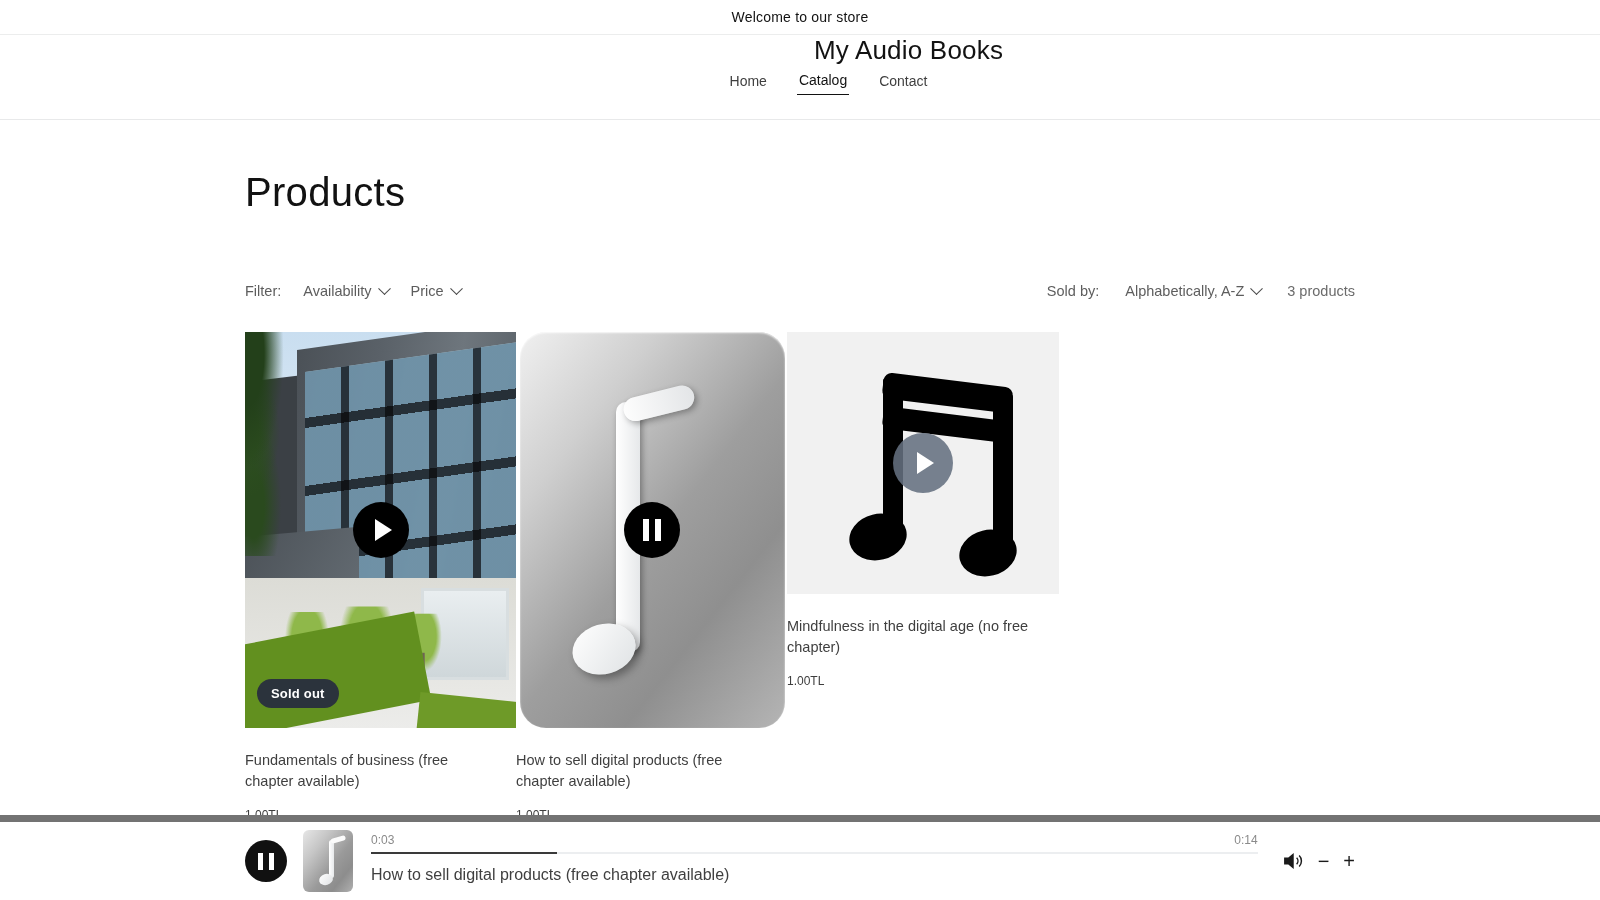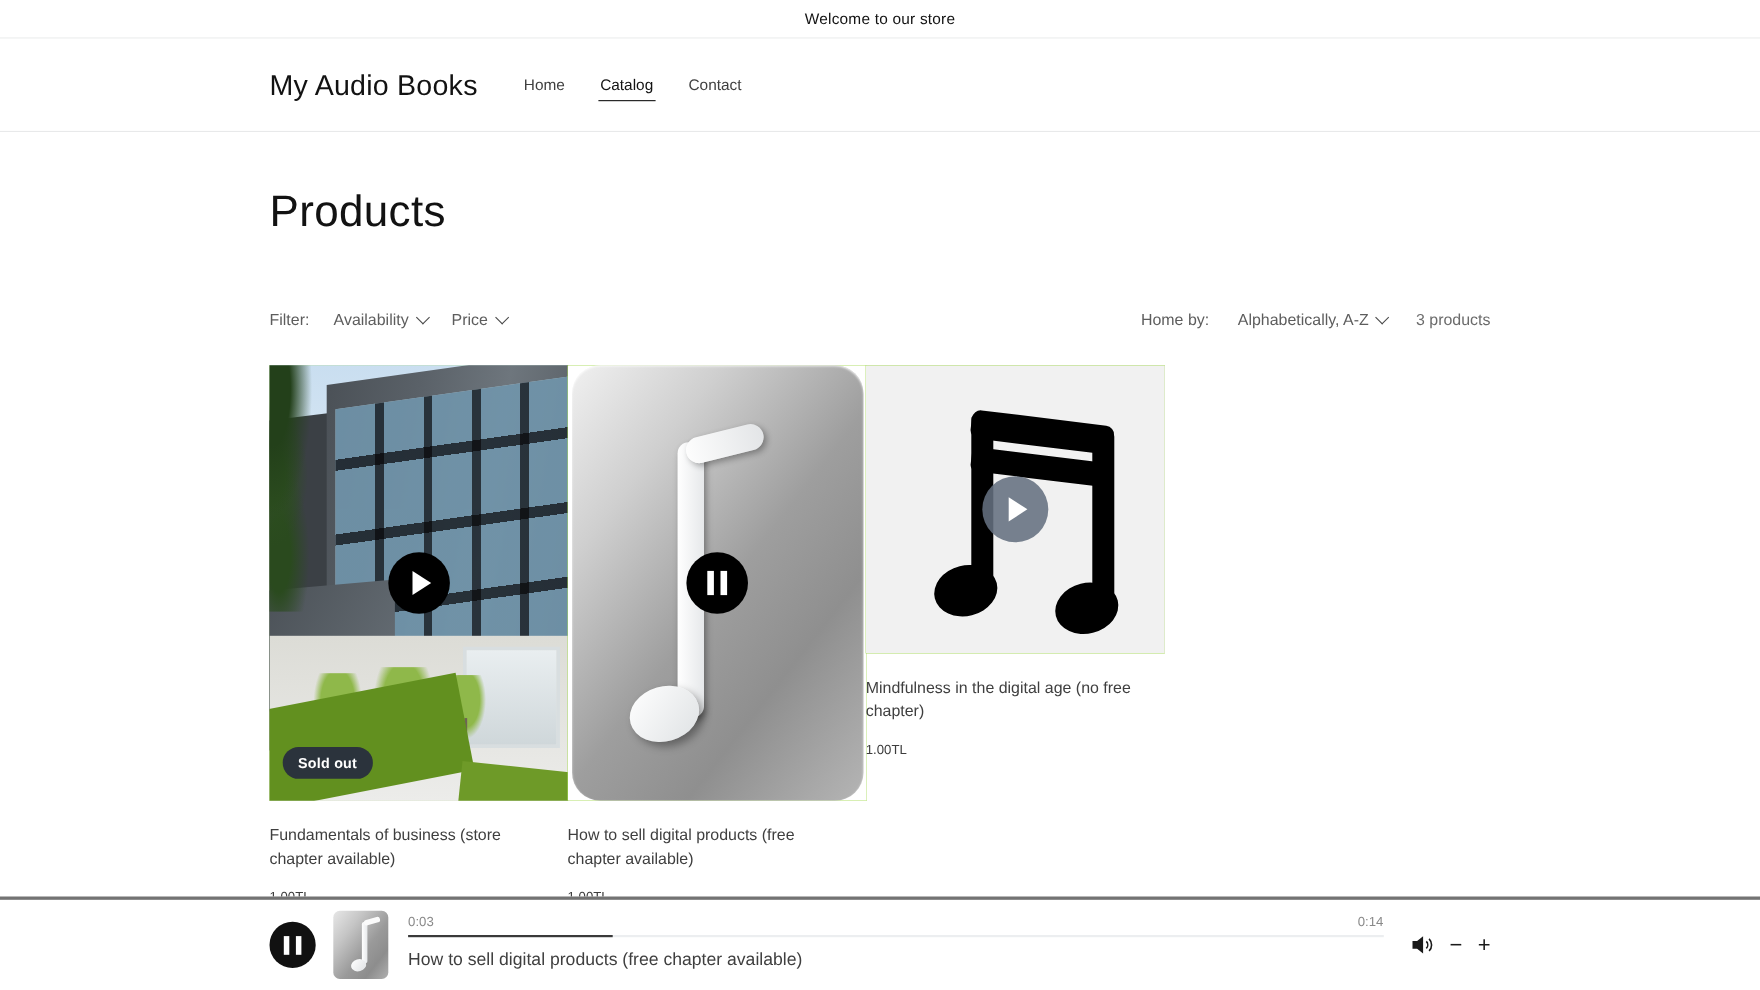--- a/index.html
+++ b/index.html
@@ -19,20 +19,21 @@
     letter-spacing: .2px;
     border-bottom: 1px solid #eceded;
   }
 
   
   .header {
     height: 85px;
     display: flex; align-items: center;
     padding: 0 28px 0 45px;
     border-bottom: 1px solid #e8e9ea;
+    flex-direction: column;
   }
   .brand {
     font-size: 26px; font-weight: 400; letter-spacing: .2px;
     color: #121212; white-space: nowrap;
     margin-left: 200px;
   }
   .nav { display: flex; align-items: center; gap: 28px; margin-left: 40px; }
   .nav a {
     font-size: 14px; color: #3f3f3f; text-decoration: none;
     padding: 6px 2px;
@@ -77,21 +78,21 @@
   .count { color: #6b6b6b; }
 
   
   .grid {
     display: flex; gap: 6px;
     margin-top: 33px;
   }
   .card { width: 265px; position: relative; }
   .media {
     position: relative; width: 272px; overflow: hidden;
-    background: #84cc16;
+    background: #fef9c3;
   }
   .media.tall { height: 396px; }
   .media.square { height: 262px; }
 
   
   .bldg { position: absolute; inset: 0; background:
       linear-gradient(#cfe2f2 0%, #e2eef7 42%, #eef3f6 60%, #f4f5f4 70%, #d8d8d4 100%);
   }
   .bldg .sky { position:absolute; inset:0; background:linear-gradient(180deg,#c9def0,#e9f1f7 55%,#f2f4f4 70%); }
   .bldg .mass {
@@ -236,21 +237,21 @@
   .card-title {
     margin-top: 22px;
     font-size: 14.5px; line-height: 1.45; color: #3f3f3f;
     max-width: 252px;
   }
   .card-price { margin-top: 16px; font-size: 12px; color: #3d3d3d; }
 
   
   .player {
     position:absolute; left:0; bottom:0; width:1600px; height:85px;
-    background:#fff; border-top:3px solid #737373;
+    background:#fff; border-top:7px solid #737373;
     display:flex; align-items:center; padding:0 245px;
   }
   .pp-btn {
     width:42px; height:42px; border-radius:50%; background:#111;
     display:flex; align-items:center; justify-content:center; cursor:pointer;
     flex: 0 0 auto;
   }
   .pp-btn .pausebars i { width:5px; height:17px; }
   .thumb {
     width:50px; height:62px; margin-left:16px; border-radius:6px;
@@ -307,21 +308,21 @@
       <span class="facet">
         <span>Availability</span>
         <span class="chev"></span>
       </span>
       <span class="facet">
         <span>Price</span>
         <span class="chev"></span>
       </span>
     </div>
     <div class="facets-right">
-      <span class="facet-label">Home by:</span>
+      <span class="facet-label">Sold by:</span>
       <span class="facet">
         <span>Alphabetically, A-Z</span>
         <span class="chev"></span>
       </span>
       <span class="count">3 products</span>
     </div>
   </div>
 
   <div class="grid">
 
@@ -340,21 +341,21 @@
           <div class="tree t3"></div>
           <div class="grass"></div>
           <div class="grass2"></div>
           <div class="leaf"></div>
         </div>
         <div class="play-ov dark">
           <span class="tri"></span>
         </div>
         <div class="badge">Sold out</div>
       </div>
-      <div class="card-title">Fundamentals of business (store chapter available)</div>
+      <div class="card-title">Fundamentals of business (free chapter available)</div>
       <div class="card-price">1.00TL</div>
     </div>
 
     <div class="card">
       <div class="media tall">
         <div class="silver">
           <div class="silver-plate">
             <div class="note-w"></div>
             <div class="note-w-flag"></div>
             <div class="note-w-head"></div>

